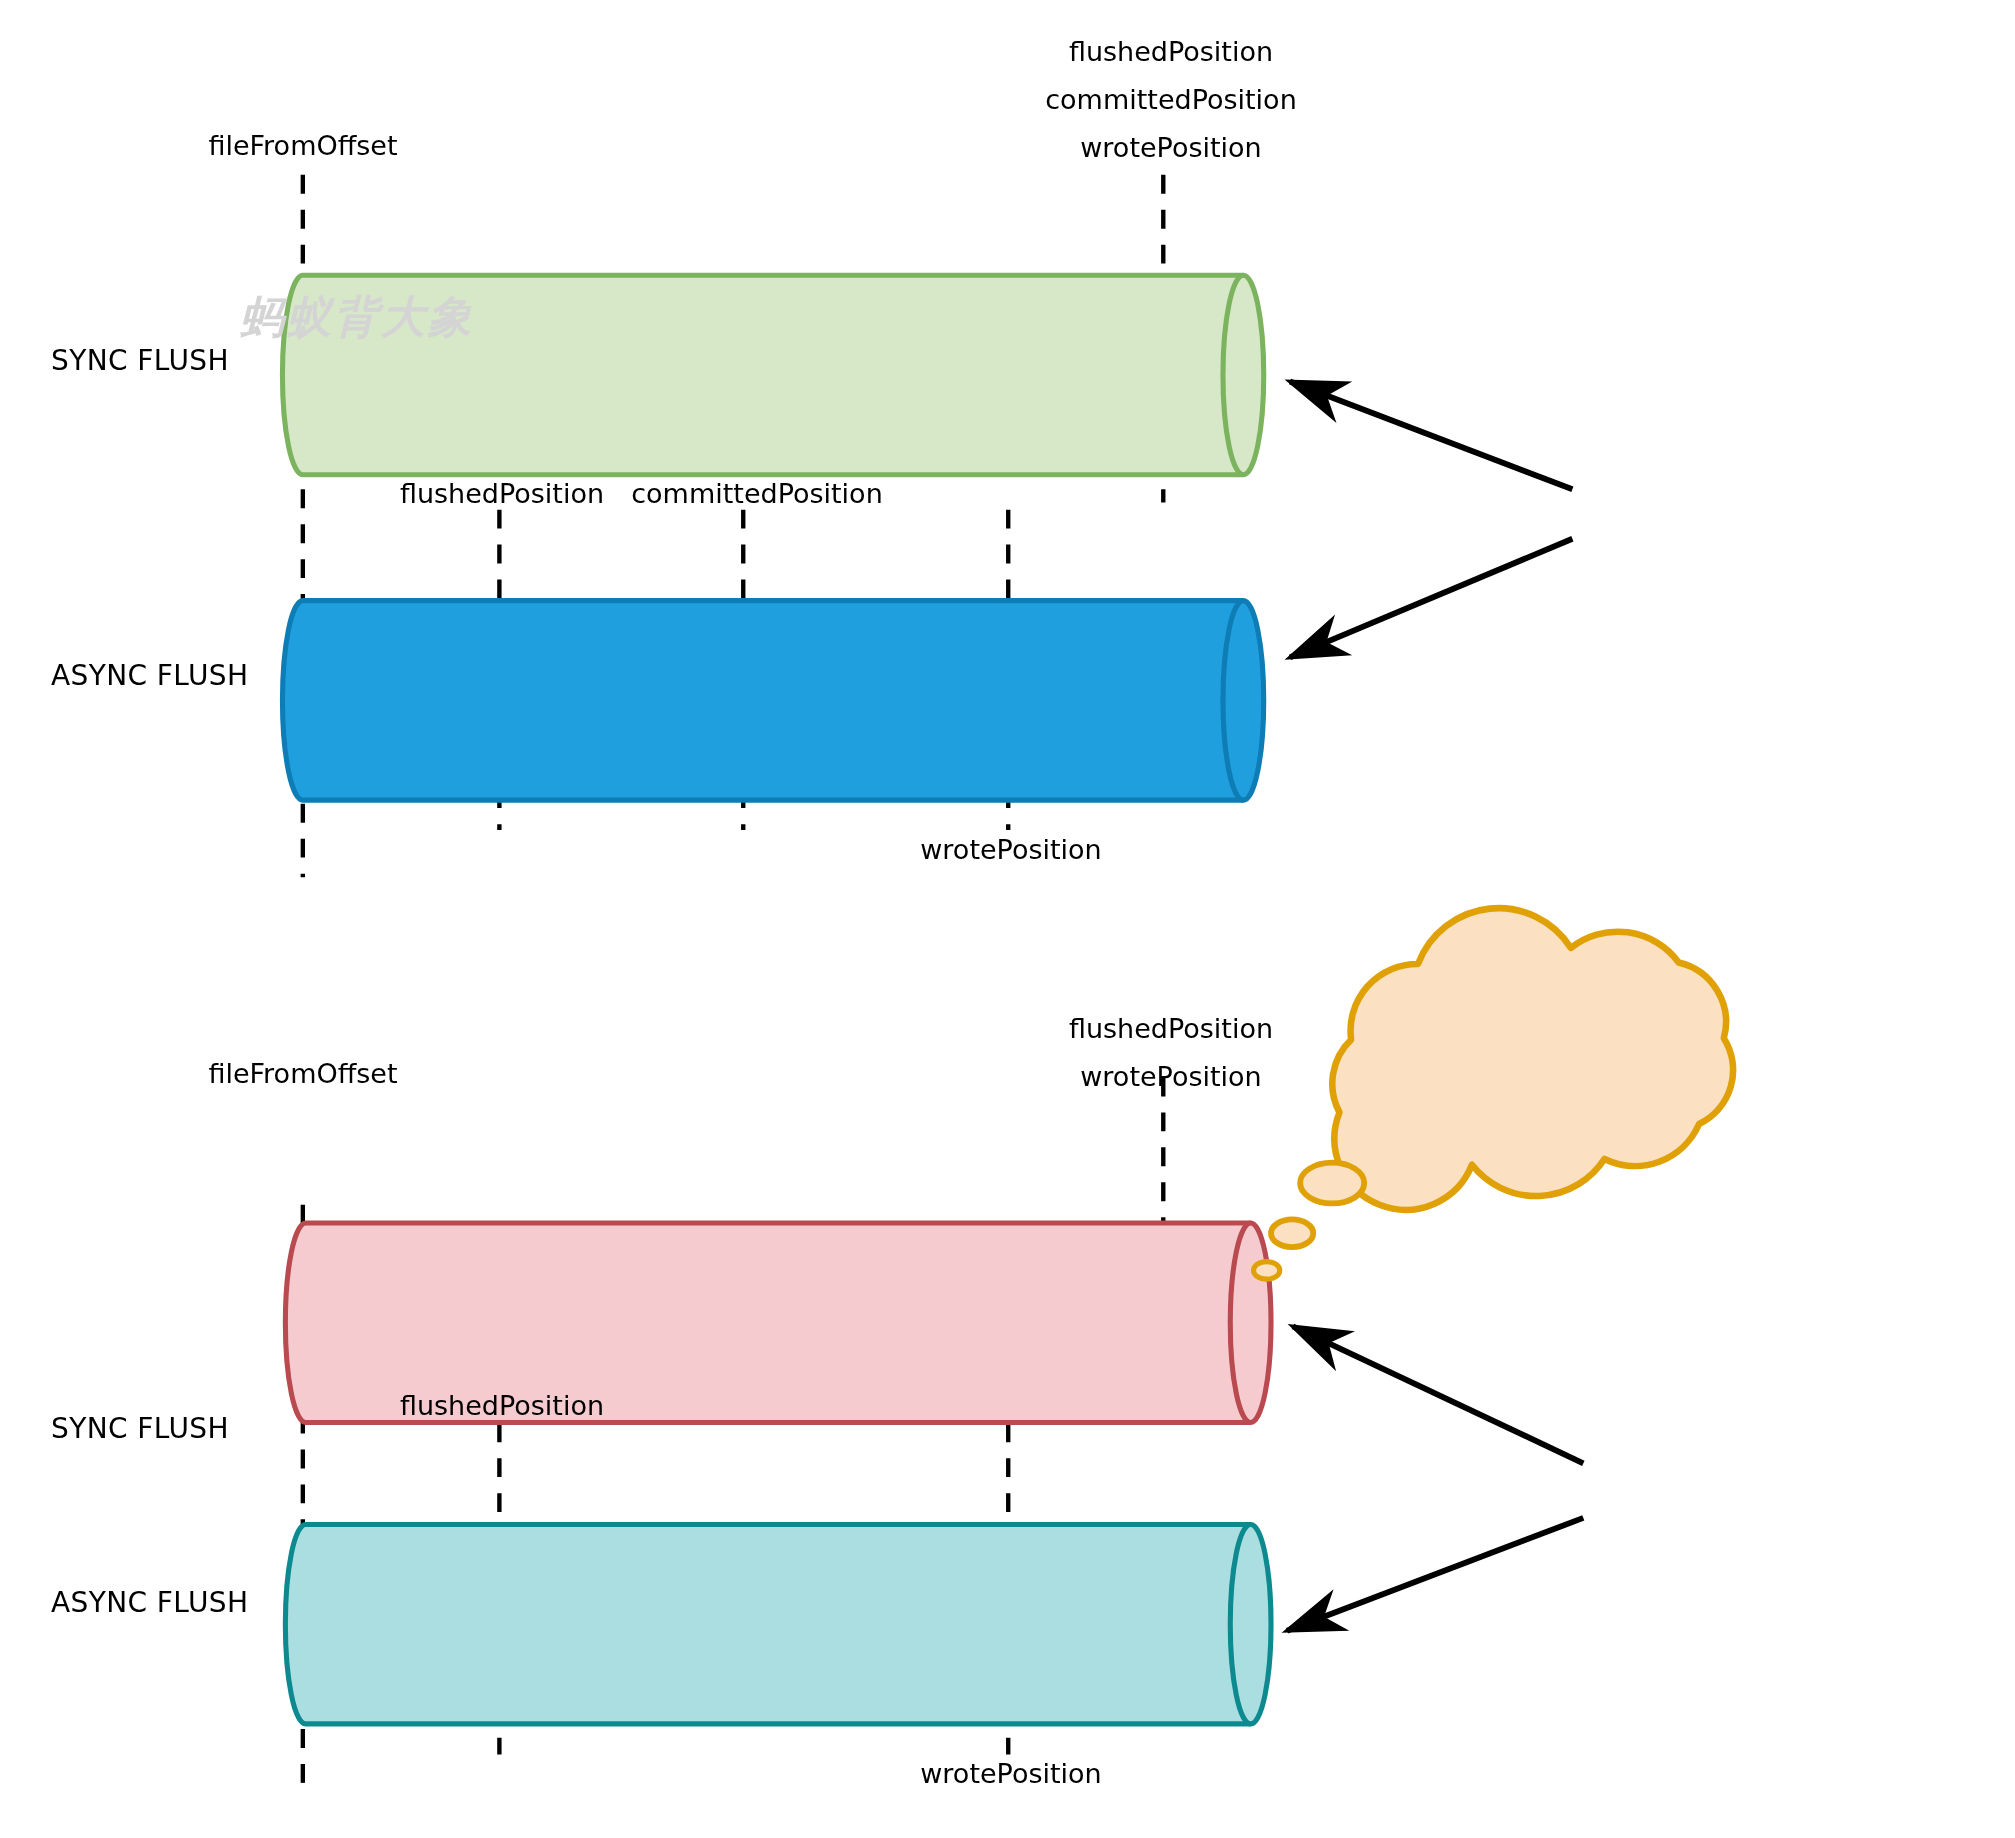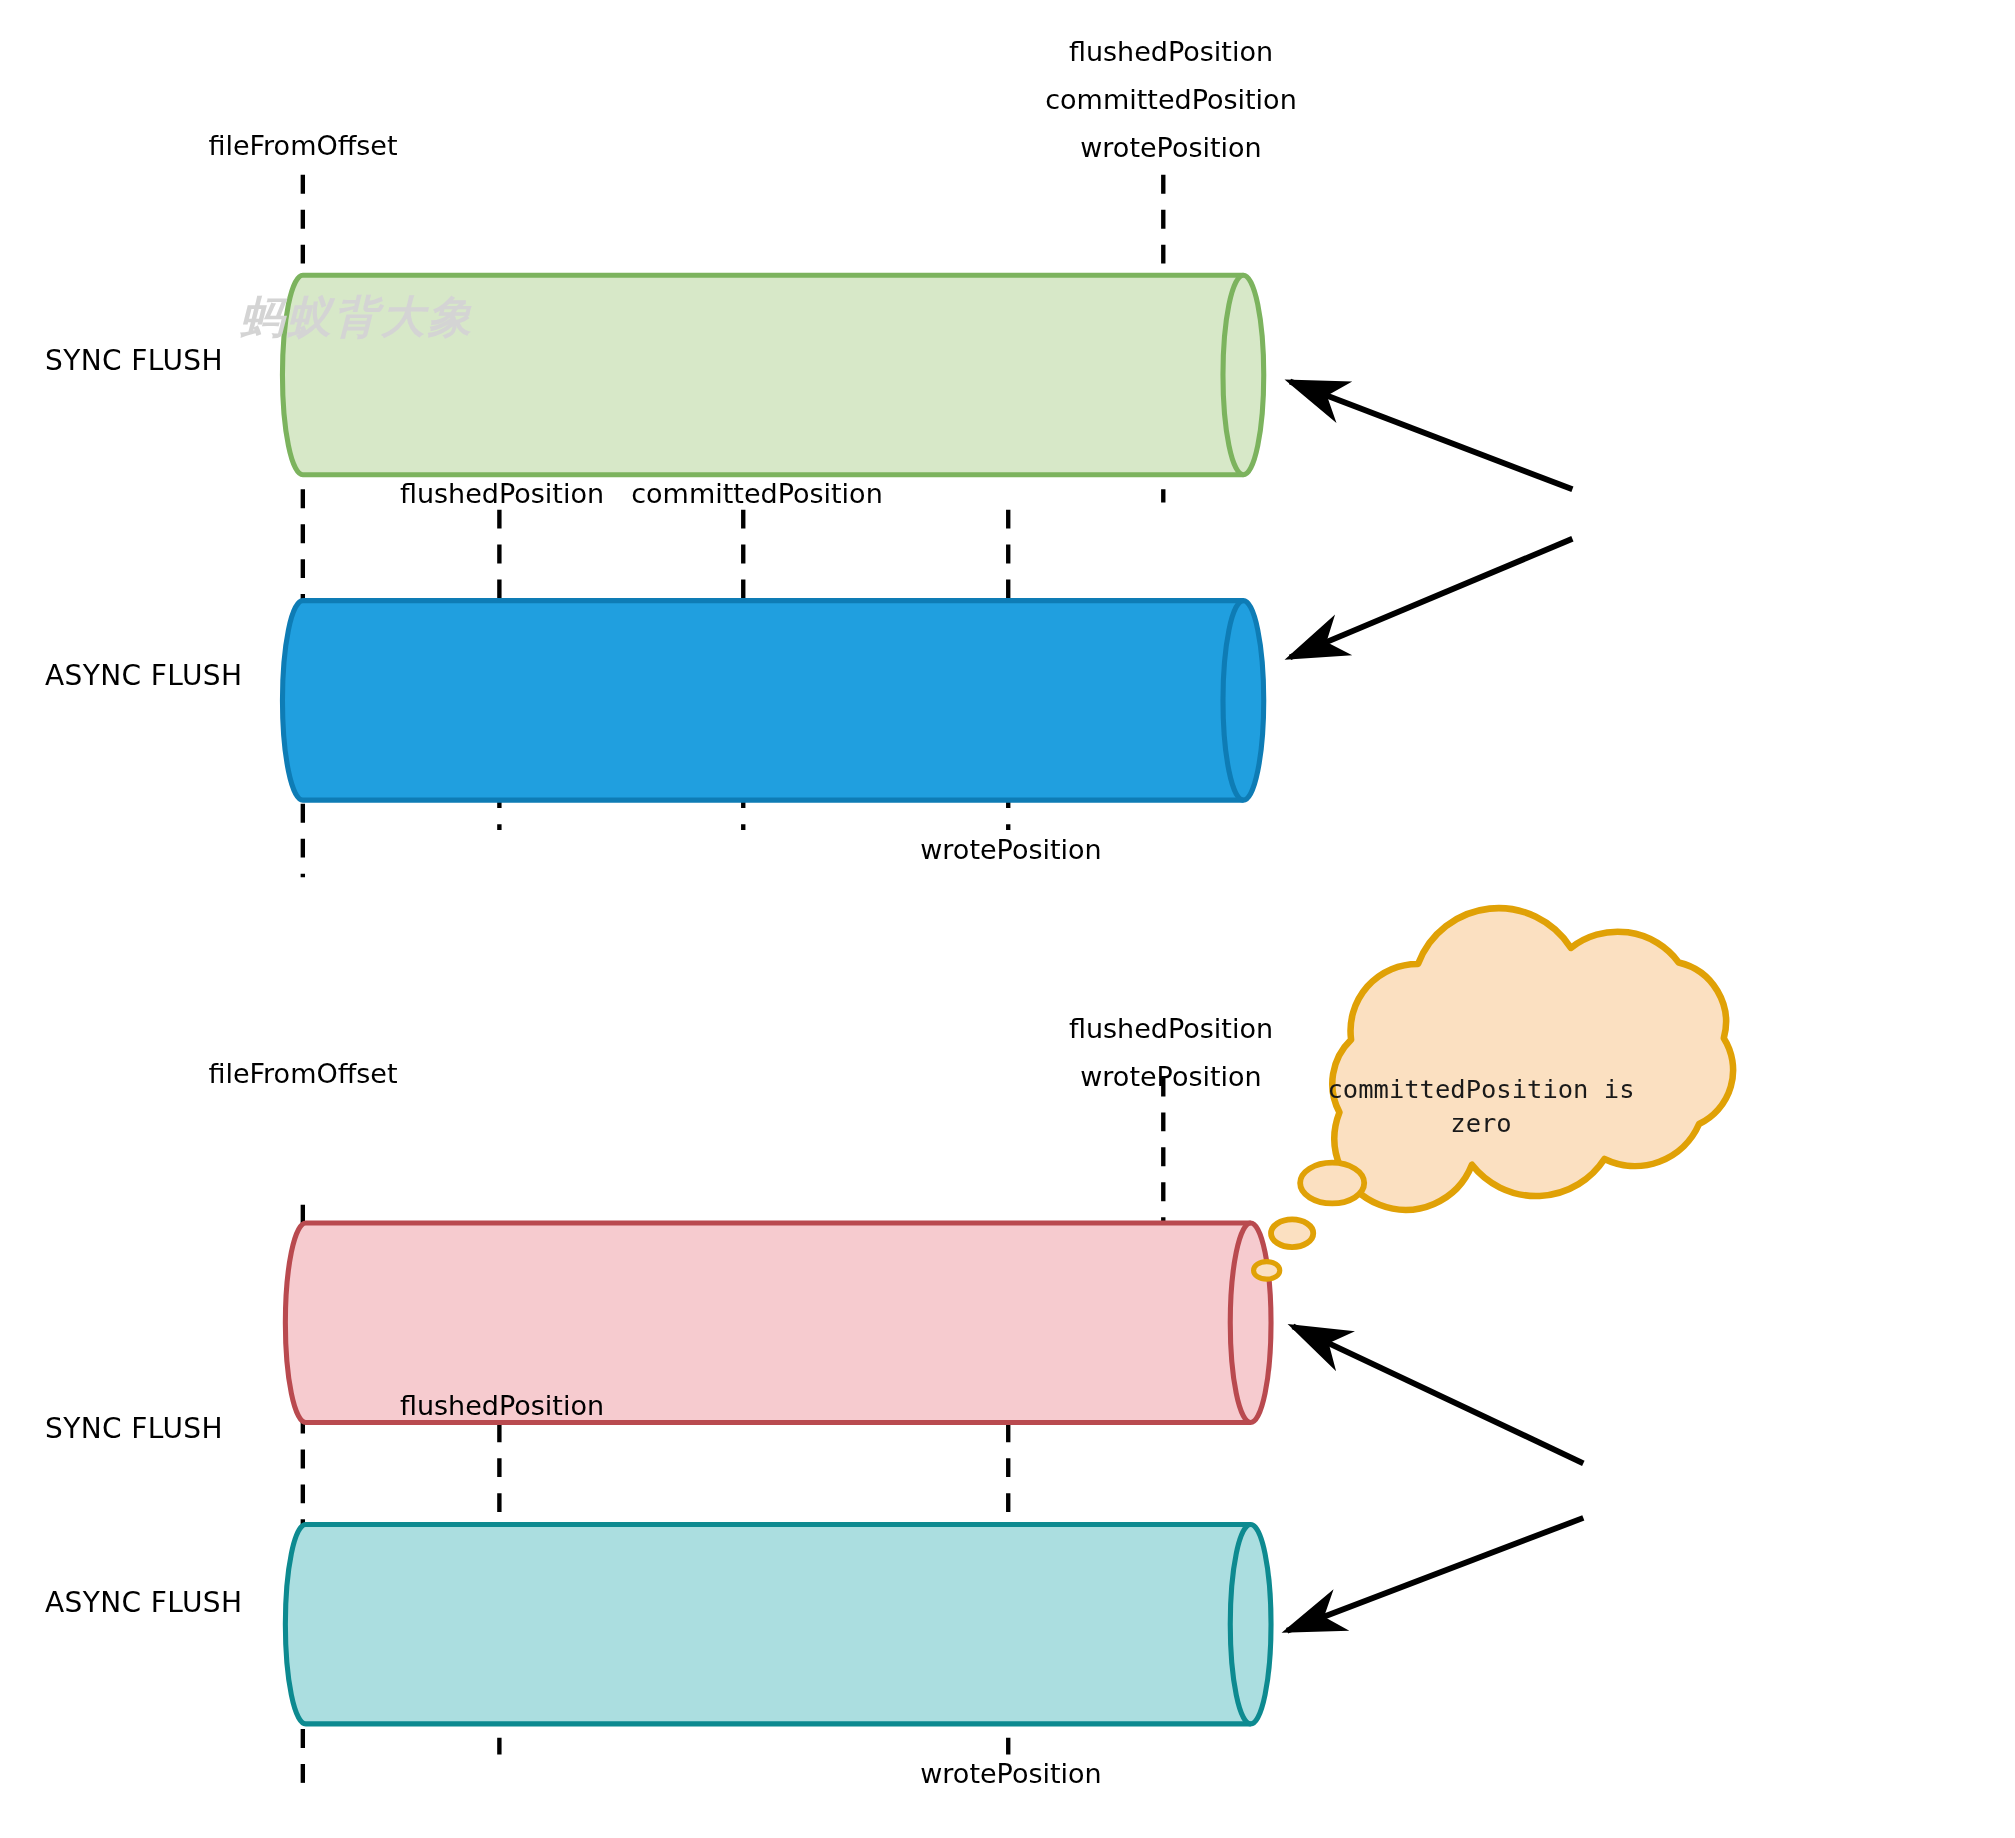--- a/index.html
+++ b/index.html
@@ -26,21 +26,21 @@
   }
   .lbl {
     position: absolute;
     font-family: "DejaVu Sans", sans-serif;
     color: #000000;
     white-space: pre;
     line-height: 1.18;
   }
   .lbl-center { transform: translateX(-50%); text-align: left; }
   .pos-label { font-size: 27px; }
-  .flush-label { font-size: 28px; letter-spacing: 0.4px; }
+  .flush-label { font-size: 28px; letter-spacing: 0.4px; margin-left: 6px; }
   .note-label { font-size: 33px; }
   .bubble-text {
     position: absolute;
     font-family: "DejaVu Sans Mono", monospace;
     font-size: 25.5px;
     color: #1a1a1a;
     text-align: center;
     line-height: 1.35;
     white-space: pre-line;
   }
@@ -167,17 +167,15 @@
 
   <div class="lbl flush-label" style="left:45px; top:1412px;">SYNC FLUSH</div>
 
   <div class="lbl lbl-center pos-label" style="left:502px; top:1390px;">flushedPosition</div>
 
   <div class="lbl flush-label" style="left:45px; top:1586px;">ASYNC FLUSH</div>
 
   <div class="lbl lbl-center pos-label" style="left:1011px; top:1758px;">wrotePosition</div>
 
 
-  <div class="bubble-text" style="left:1299px; top:1072px; width:364px;">committedPosition is
-zero</div>
 
 </div>
 
 
 </body></html>

